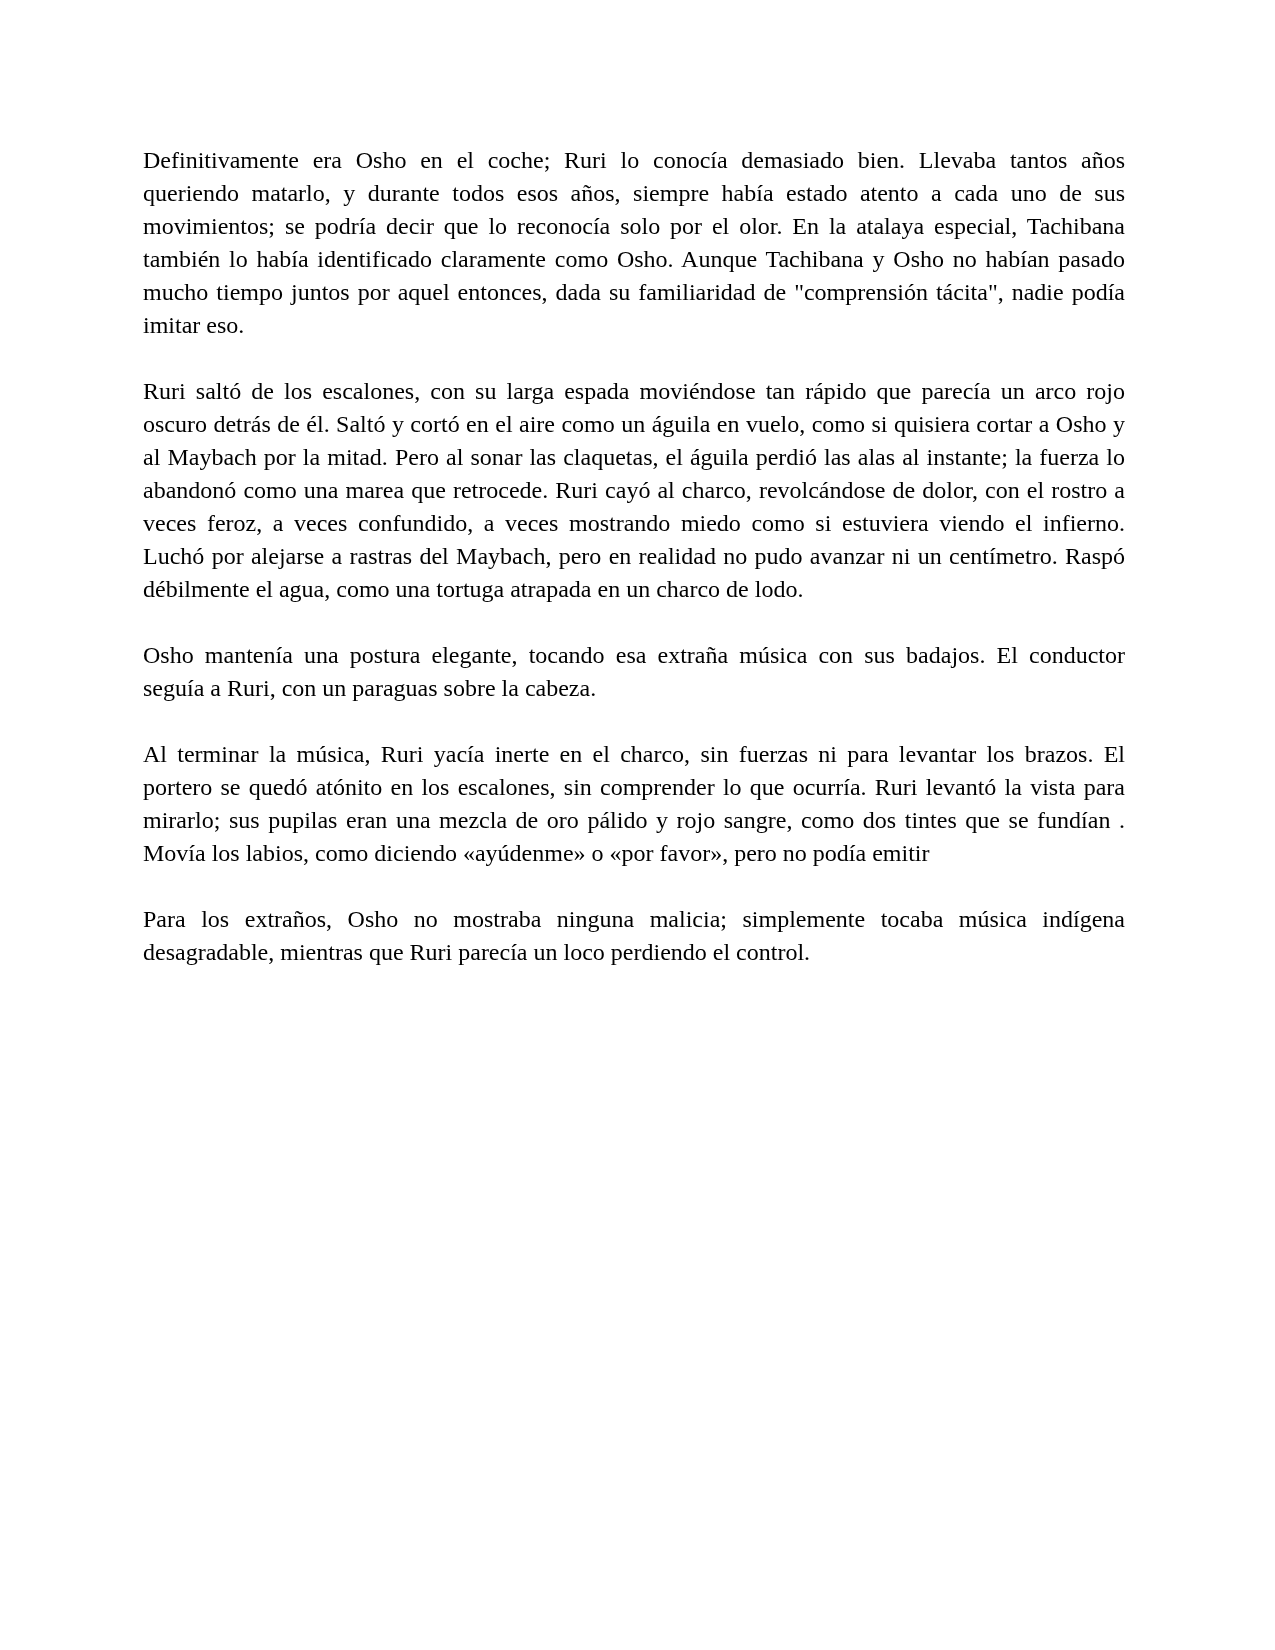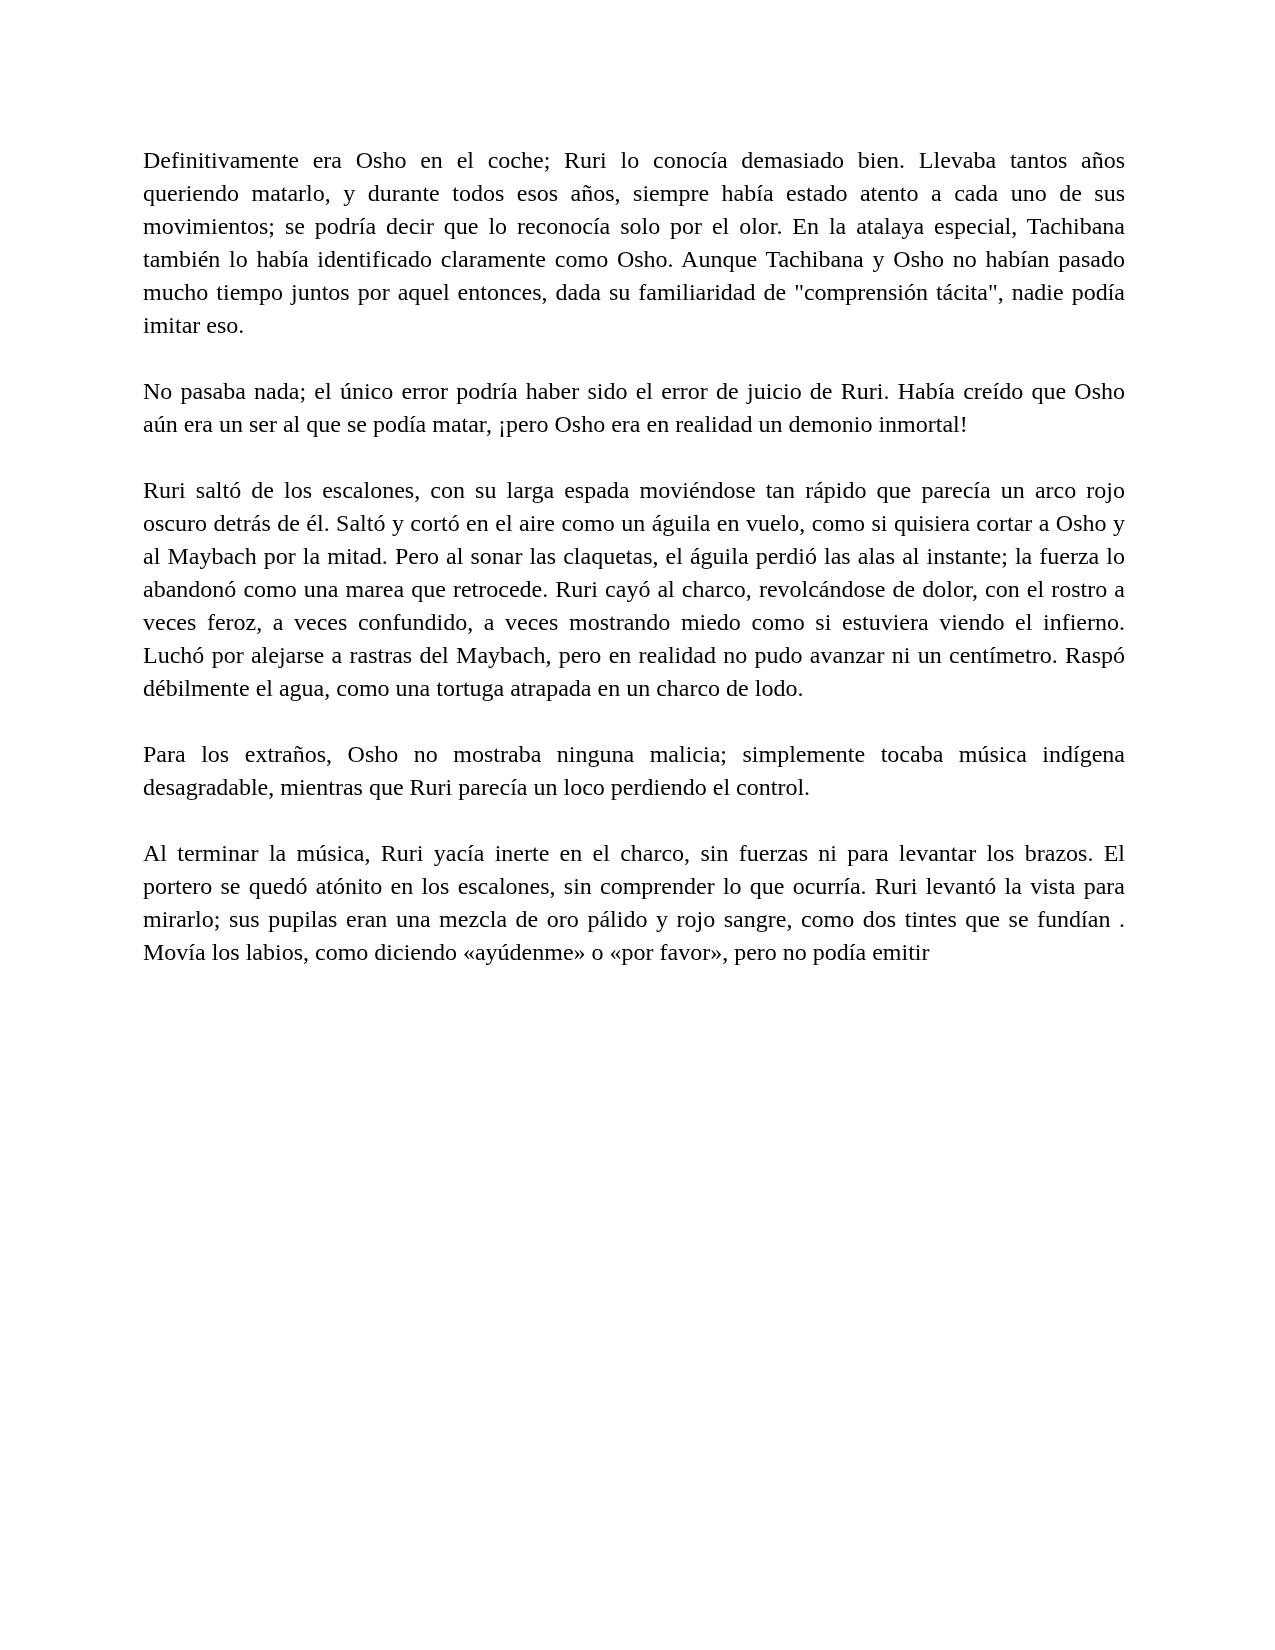--- a/index.html
+++ b/index.html
@@ -42,19 +42,19 @@
     line-height: 30px;
     font-weight: bold;
   }
 </style>
 </head>
 <body>
 
 <div class="page">
   <div class="content">
     <p>Definitivamente era Osho en el coche; Ruri lo conocía demasiado bien. Llevaba tantos años queriendo matarlo, y durante todos esos años, siempre había estado atento a cada uno de sus movimientos; se podría decir que lo reconocía solo por el olor. En la atalaya especial, Tachibana también lo había identificado claramente como Osho. Aunque Tachibana y Osho no habían pasado mucho tiempo juntos por aquel entonces, dada su familiaridad de "comprensión tácita", nadie podía imitar eso.</p>
-    <p>No pasaba nada; el único error podría haber sido el error de juicio de Ruri. Había creído que Osho aún era un ser al que se podía matar, ¡pero Osho era en realidad un demonio inmortal!</p>
     <p>Ruri saltó de los escalones, con su larga espada moviéndose tan rápido que parecía un arco rojo oscuro detrás de él. Saltó y cortó en el aire como un águila en vuelo, como si quisiera cortar a Osho y al Maybach por la mitad. Pero al sonar las claquetas, el águila perdió las alas al instante; la fuerza lo abandonó como una marea que retrocede. Ruri cayó al charco, revolcándose de dolor, con el rostro a veces feroz, a veces confundido, a veces mostrando miedo como si estuviera viendo el infierno. Luchó por alejarse a rastras del Maybach, pero en realidad no pudo avanzar ni un centímetro. Raspó débilmente el agua, como una tortuga atrapada en un charco de lodo.</p>
+    <p>Osho mantenía una postura elegante, tocando esa extraña música con sus badajos. El conductor seguía a Ruri, con un paraguas sobre la cabeza.</p>
+    <p>Al terminar la música, Ruri yacía inerte en el charco, sin fuerzas ni para levantar los brazos. El portero se quedó atónito en los escalones, sin comprender lo que ocurría. Ruri levantó la vista para mirarlo; sus pupilas eran una mezcla de oro pálido y rojo sangre, como dos tintes que se fundían . Movía los labios, como diciendo «ayúdenme» o «por favor», pero no podía emitir</p>
     <p>Para los extraños, Osho no mostraba ninguna malicia; simplemente tocaba música indígena desagradable, mientras que Ruri parecía un loco perdiendo el control.</p>
-    <p>Al terminar la música, Ruri yacía inerte en el charco, sin fuerzas ni para levantar los brazos. El portero se quedó atónito en los escalones, sin comprender lo que ocurría. Ruri levantó la vista para mirarlo; sus pupilas eran una mezcla de oro pálido y rojo sangre, como dos tintes que se fundían . Movía los labios, como diciendo «ayúdenme» o «por favor», pero no podía emitir</p>
   </div>
   <div class="page-number">346</div>
 </div>
 
 </body></html>

